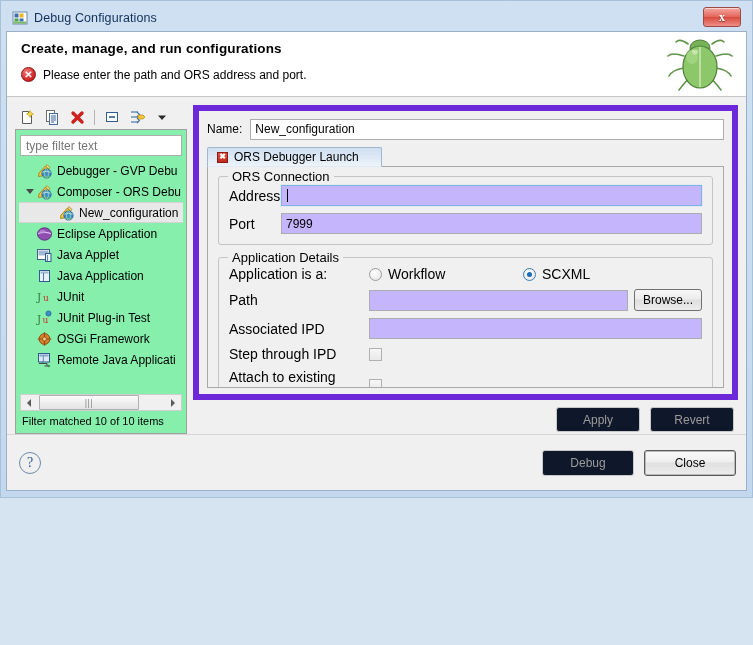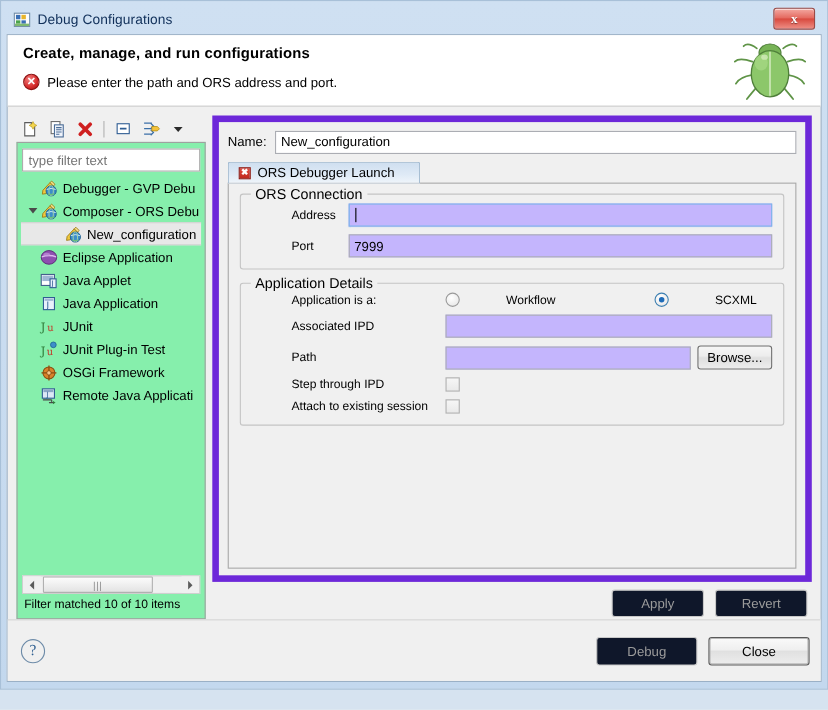--- a/index.html
+++ b/index.html
@@ -9,21 +9,21 @@
     font-family: "Liberation Sans", sans-serif;
     font-size: 12px;
     background: #d6e3f0;
     overflow: hidden;
   }
 
   
   #window {
     position: absolute;
     left: 0; top: 0;
-    width: 753px; height: 627px;
+    width: 753px; height: 498px;
     background: linear-gradient(to bottom, #cfe0f2 0%, #c3d8ee 100%);
     border: 1px solid #a8c0d8;
     padding: 4px 5px 6px 5px;
     display: flex;
     flex-direction: column;
   }
 
   
   #titlebar {
     height: 26px;
@@ -359,23 +359,22 @@
     font-size: 13px;
     color: #000;
   }
   .field-row {
     display: flex;
     align-items: center;
     margin-bottom: 7px;
   }
   .field-row:last-child { margin-bottom: 0; }
   .field-label {
-    font-size: 11px; color: #000;
+    font-size: 14px; color: #000;
     flex: 0 0 auto;
-    margin-left: 36px;
   }
   .txtinput {
     height: 21px;
     border: 1px solid #abadb3;
     background: #c4b5fd;
     font-family: "Liberation Sans", sans-serif;
     font-size: 12px;
     color: #000;
     padding: 0 4px;
     outline: none;
@@ -755,28 +754,28 @@
 
               <div class="field-row">
                 <span class="field-label" style="width:140px">Application is a:</span>
                 <span class="radio"></span>
                 <span class="field-label" style="width:135px">Workflow</span>
                 <span class="radio checked"></span>
                 <span class="field-label">SCXML</span>
               </div>
 
               <div class="field-row">
-                <span class="field-label" style="width:140px">Associated IPD</span>
-                <input class="txtinput" type="text" value="" style="">
-              </div>
-
-              <div class="field-row">
                 <span class="field-label" style="width:140px">Path</span>
                 <input class="txtinput" type="text" value="" style="">
                 <div class="browse-btn">Browse...</div>
+              </div>
+
+              <div class="field-row">
+                <span class="field-label" style="width:140px">Associated IPD</span>
+                <input class="txtinput" type="text" value="" style="">
               </div>
 
               <div class="field-row">
                 <span class="field-label" style="width:140px">Step through IPD</span>
                 <span class="checkbox"></span>
               </div>
 
               <div class="field-row">
                 <span class="field-label" style="width:140px">Attach to existing session</span>
                 <span class="checkbox"></span>

